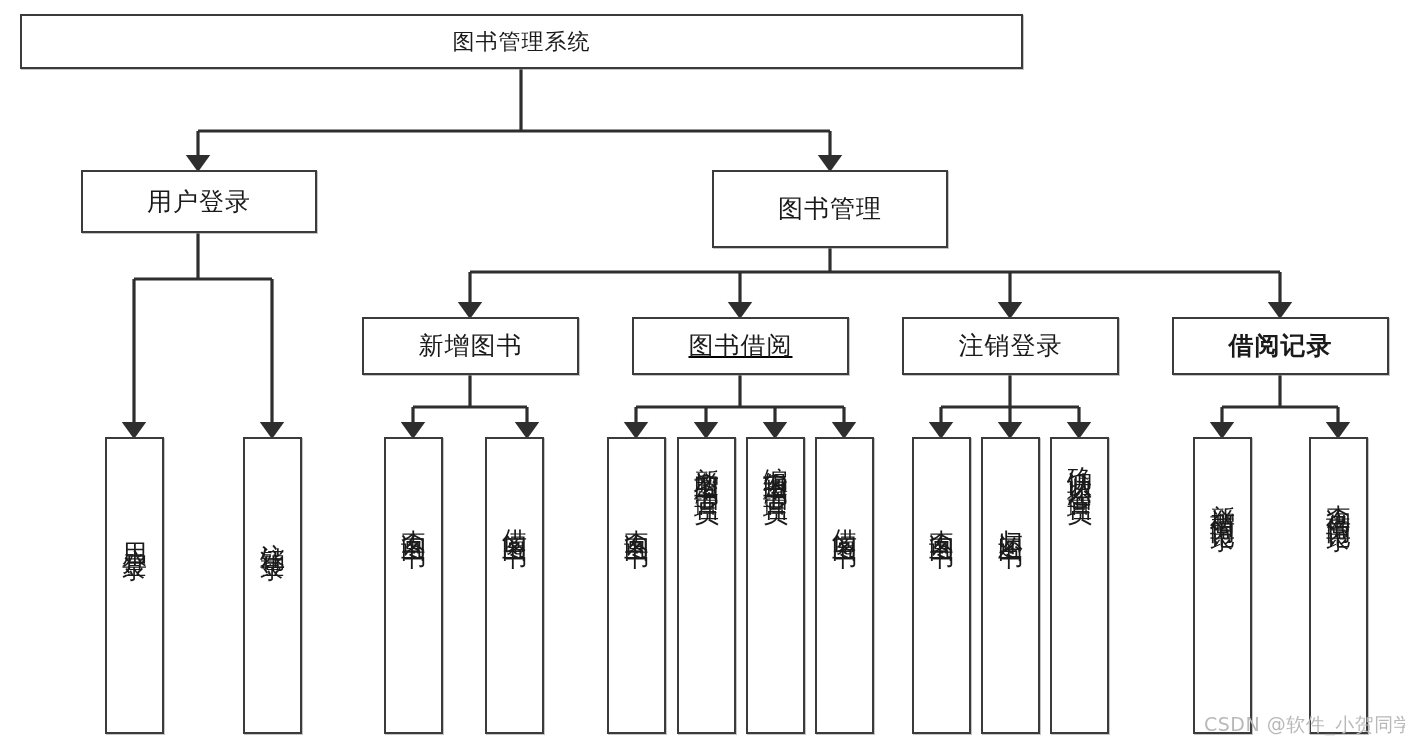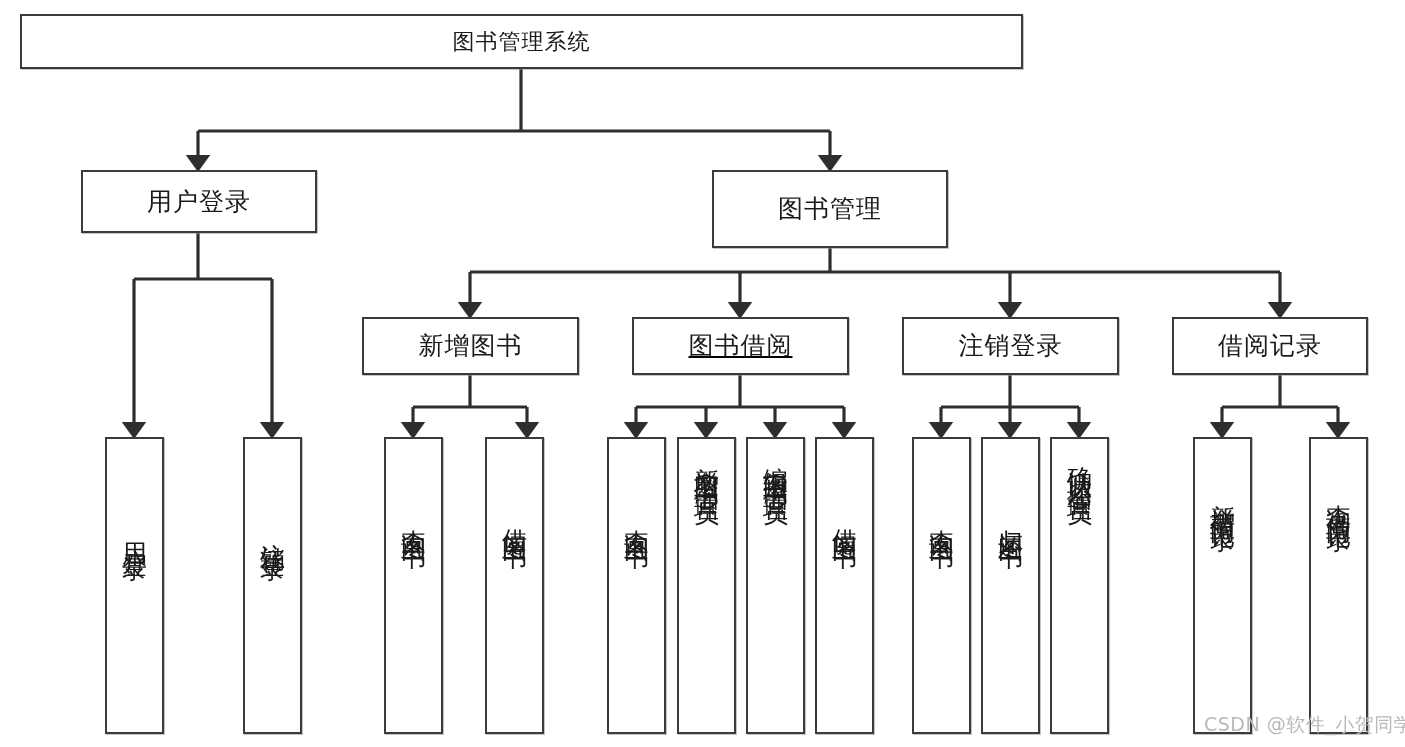--- a/index.html
+++ b/index.html
@@ -140,21 +140,21 @@
 
   <div class="node horiz" style="left:362px; top:317px; width:217px; height:58px;">
     <span class="label">新增图书</span>
   </div>
   <div class="node horiz" style="left:632px; top:317px; width:217px; height:58px;text-decoration:underline;">
     <span class="label">图书借阅</span>
   </div>
   <div class="node horiz" style="left:902px; top:317px; width:217px; height:58px;">
     <span class="label">注销登录</span>
   </div>
-  <div class="node horiz" style="left:1172px; top:317px; width:196px; height:58px;">
+  <div class="node horiz" style="left:1172px; top:317px; width:217px; height:58px;font-weight:bold;">
     <span class="label">借阅记录</span>
   </div>
 
   <div class="node vert" style="left:105px; top:437px; width:59px; height:297px; padding-top:84px;">
     <span class="label">用户登录</span>
   </div>
   <div class="node vert" style="left:243px; top:437px; width:59px; height:297px; padding-top:84px;">
     <span class="label">注销登录</span>
   </div>
 

